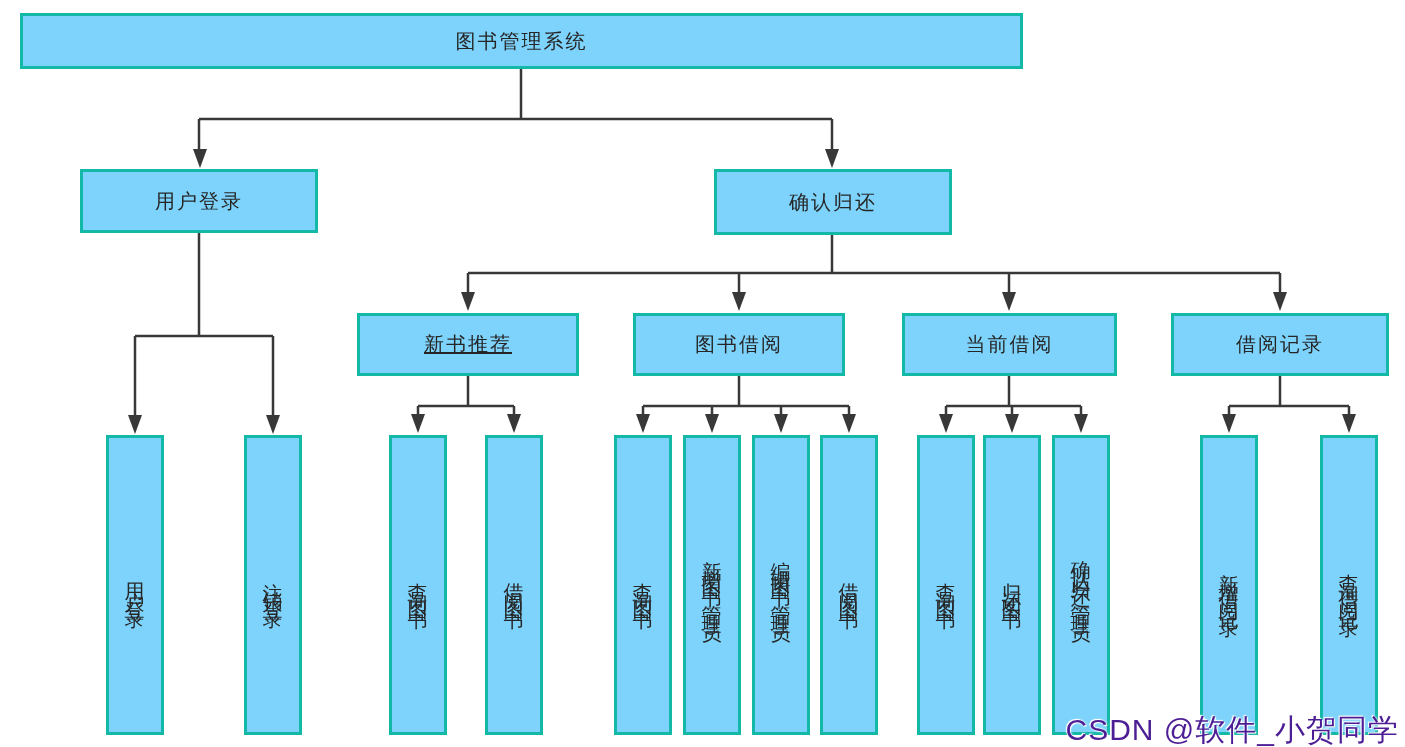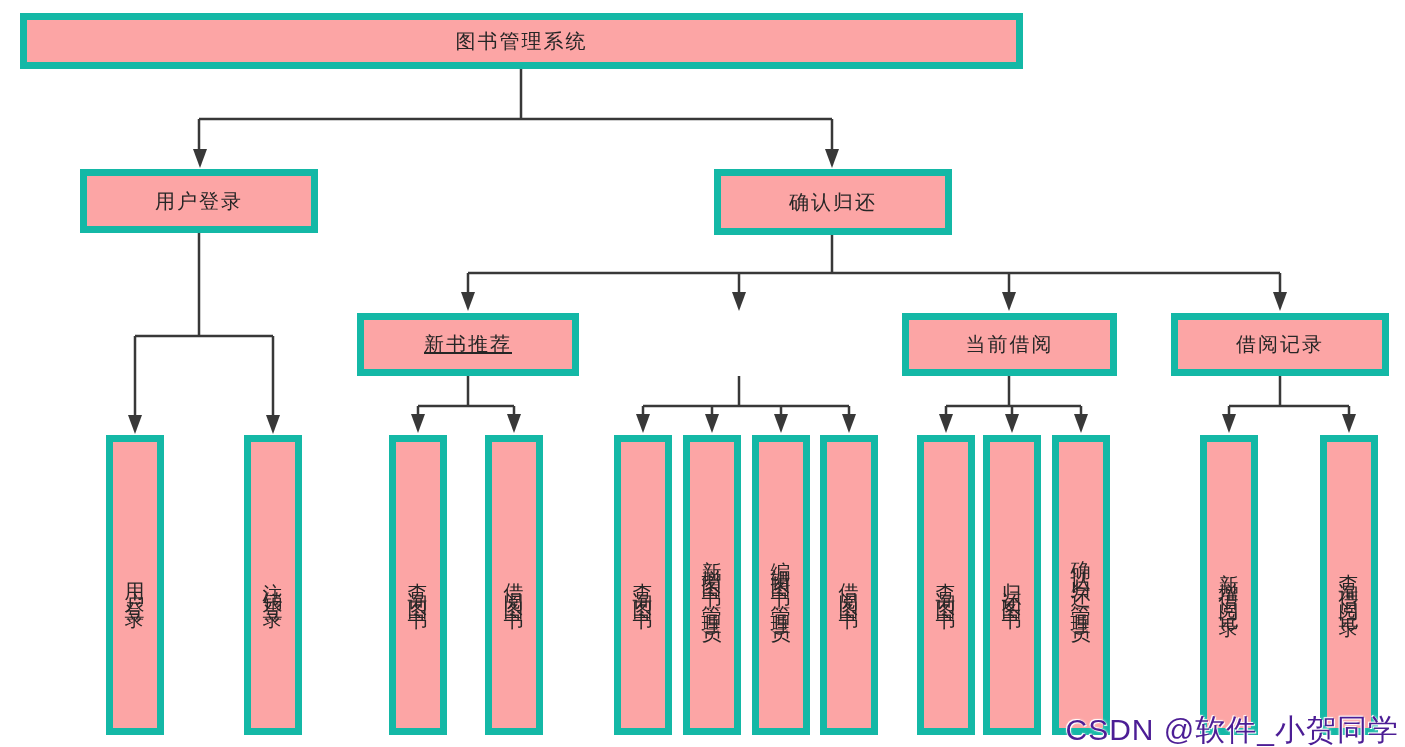--- a/index.html
+++ b/index.html
@@ -2,21 +2,21 @@
 <html><head>
 <meta charset="utf-8">
 <style>
   html,body{margin:0;padding:0;background:#ffffff;}
   #stage{
     position:relative;width:1405px;height:747px;background:#ffffff;overflow:hidden;
     font-family:"Liberation Sans","DejaVu Sans",sans-serif;color:#262626;
   }
   #connectors{position:absolute;left:0;top:0;width:1405px;height:747px;z-index:1;}
   .node{
-    position:absolute;box-sizing:border-box;background:#fca5a5;border:7px solid #14b8a6;
+    position:absolute;box-sizing:border-box;background:#7dd3fc;border:3px solid #14b8a6;
     display:flex;align-items:center;justify-content:center;z-index:2;
   }
   .hbox span{
     font-size:20px;letter-spacing:2px;white-space:nowrap;color:#262626;
   }
   .vbox span{
     writing-mode:vertical-rl;text-orientation:mixed;
     font-size:20px;letter-spacing:9px;line-height:1;color:#262626;white-space:nowrap;
   }
   
@@ -94,20 +94,23 @@
   <div class="node hbox b-user">
     <span>用户登录</span>
   </div>
   <div class="node hbox b-book">
     <span>确认归还</span>
   </div>
 
   <div class="node hbox b-recommend">
     <span>新书推荐</span>
   </div>
+  <div class="node hbox b-borrow">
+    <span>图书借阅</span>
+  </div>
   <div class="node hbox b-current">
     <span>当前借阅</span>
   </div>
   <div class="node hbox b-records">
     <span>借阅记录</span>
   </div>
 
   <div class="node vbox l-user-login">
     <span>用户登录</span>
   </div>

